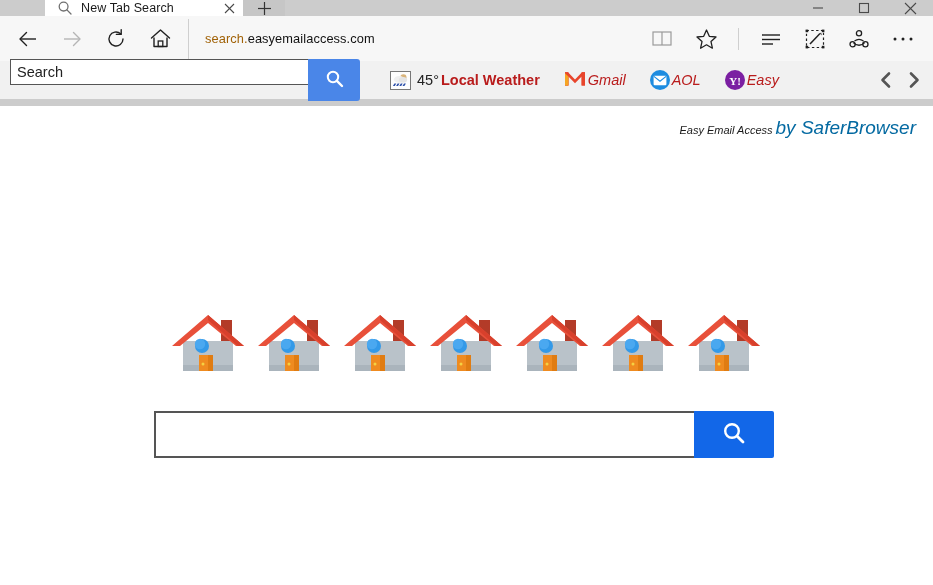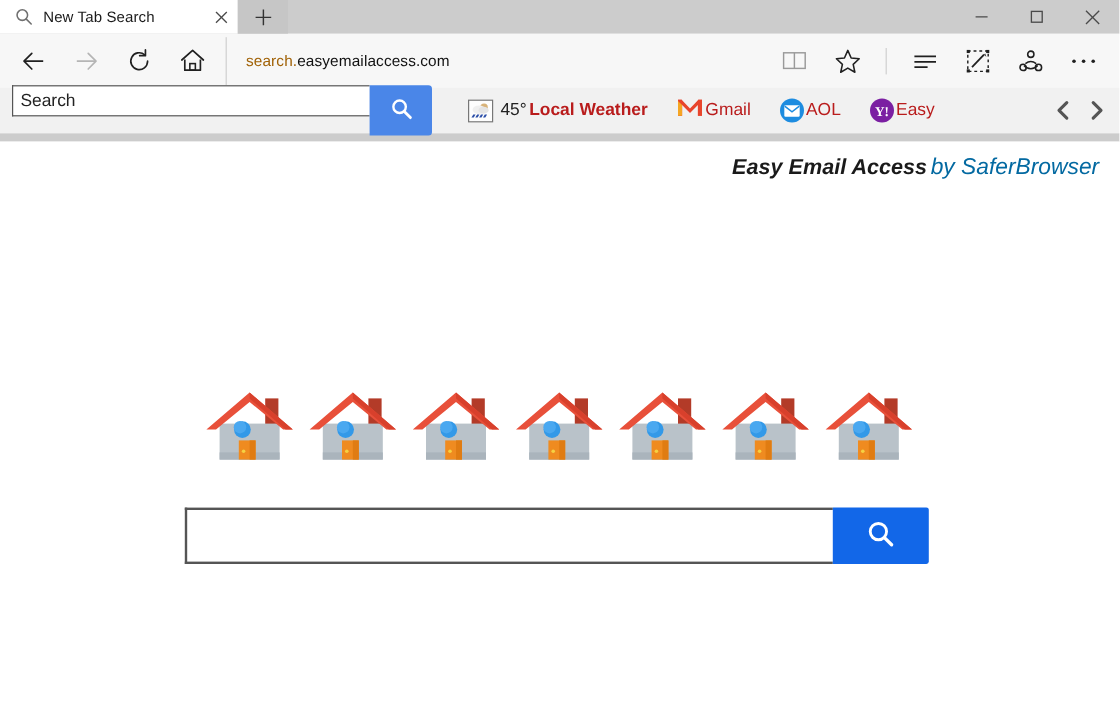--- a/index.html
+++ b/index.html
@@ -11,24 +11,25 @@
     height: 585px;
     overflow: hidden;
     font-family: "Liberation Sans", sans-serif;
     background: #ffffff;
     -webkit-font-smoothing: antialiased;
   }
 
   
   .titlebar {
     position: relative;
-    height: 28px;
+    height: 16px;
     background: #cccccc;
     display: flex;
     align-items: stretch;
+    padding-left: 45px;
   }
   .tab {
     width: 198px;
     background: #ffffff;
     display: flex;
     align-items: center;
     padding: 0 0 0 12px;
     box-sizing: border-box;
     position: relative;
   }
@@ -156,21 +157,21 @@
     padding: 0 12px;
     height: 26px;
     white-space: nowrap;
   }
   .ext-link .lbl {
     font-size: 14.5px;
     color: #b91c1c;
     font-weight: bold;
     margin-left: 2px;
   }
-  .ext-link .lbl.normal { font-weight: normal; }
+  .ext-link .lbl.normal { font-weight: normal; font-style: italic; }
   .ext-link .temp {
     font-size: 14.5px; color: #222; margin-left: 6px; font-weight: normal;
   }
   .weather-ico {
     width: 21px; height: 19px;
     border: 1px solid #777;
     background: #fdfdfd;
     position: relative;
     box-sizing: border-box;
     overflow: hidden;
@@ -205,22 +206,22 @@
     display: flex;
     flex-direction: column;
   }
   .brandline {
     text-align: right;
     padding: 11px 17px 0 0;
     font-style: italic;
     white-space: nowrap;
   }
   .brand-main {
-    font-size: 18px;
-    font-weight: bold;
+    font-size: 11px;
+    font-weight: normal;
     color: #1a1a1a;
     font-style: italic;
   }
   .brand-sub {
     font-size: 19px;
     color: #0369a1;
     font-style: italic;
     margin-left: 3px;
     margin-top: 34px;
   }

